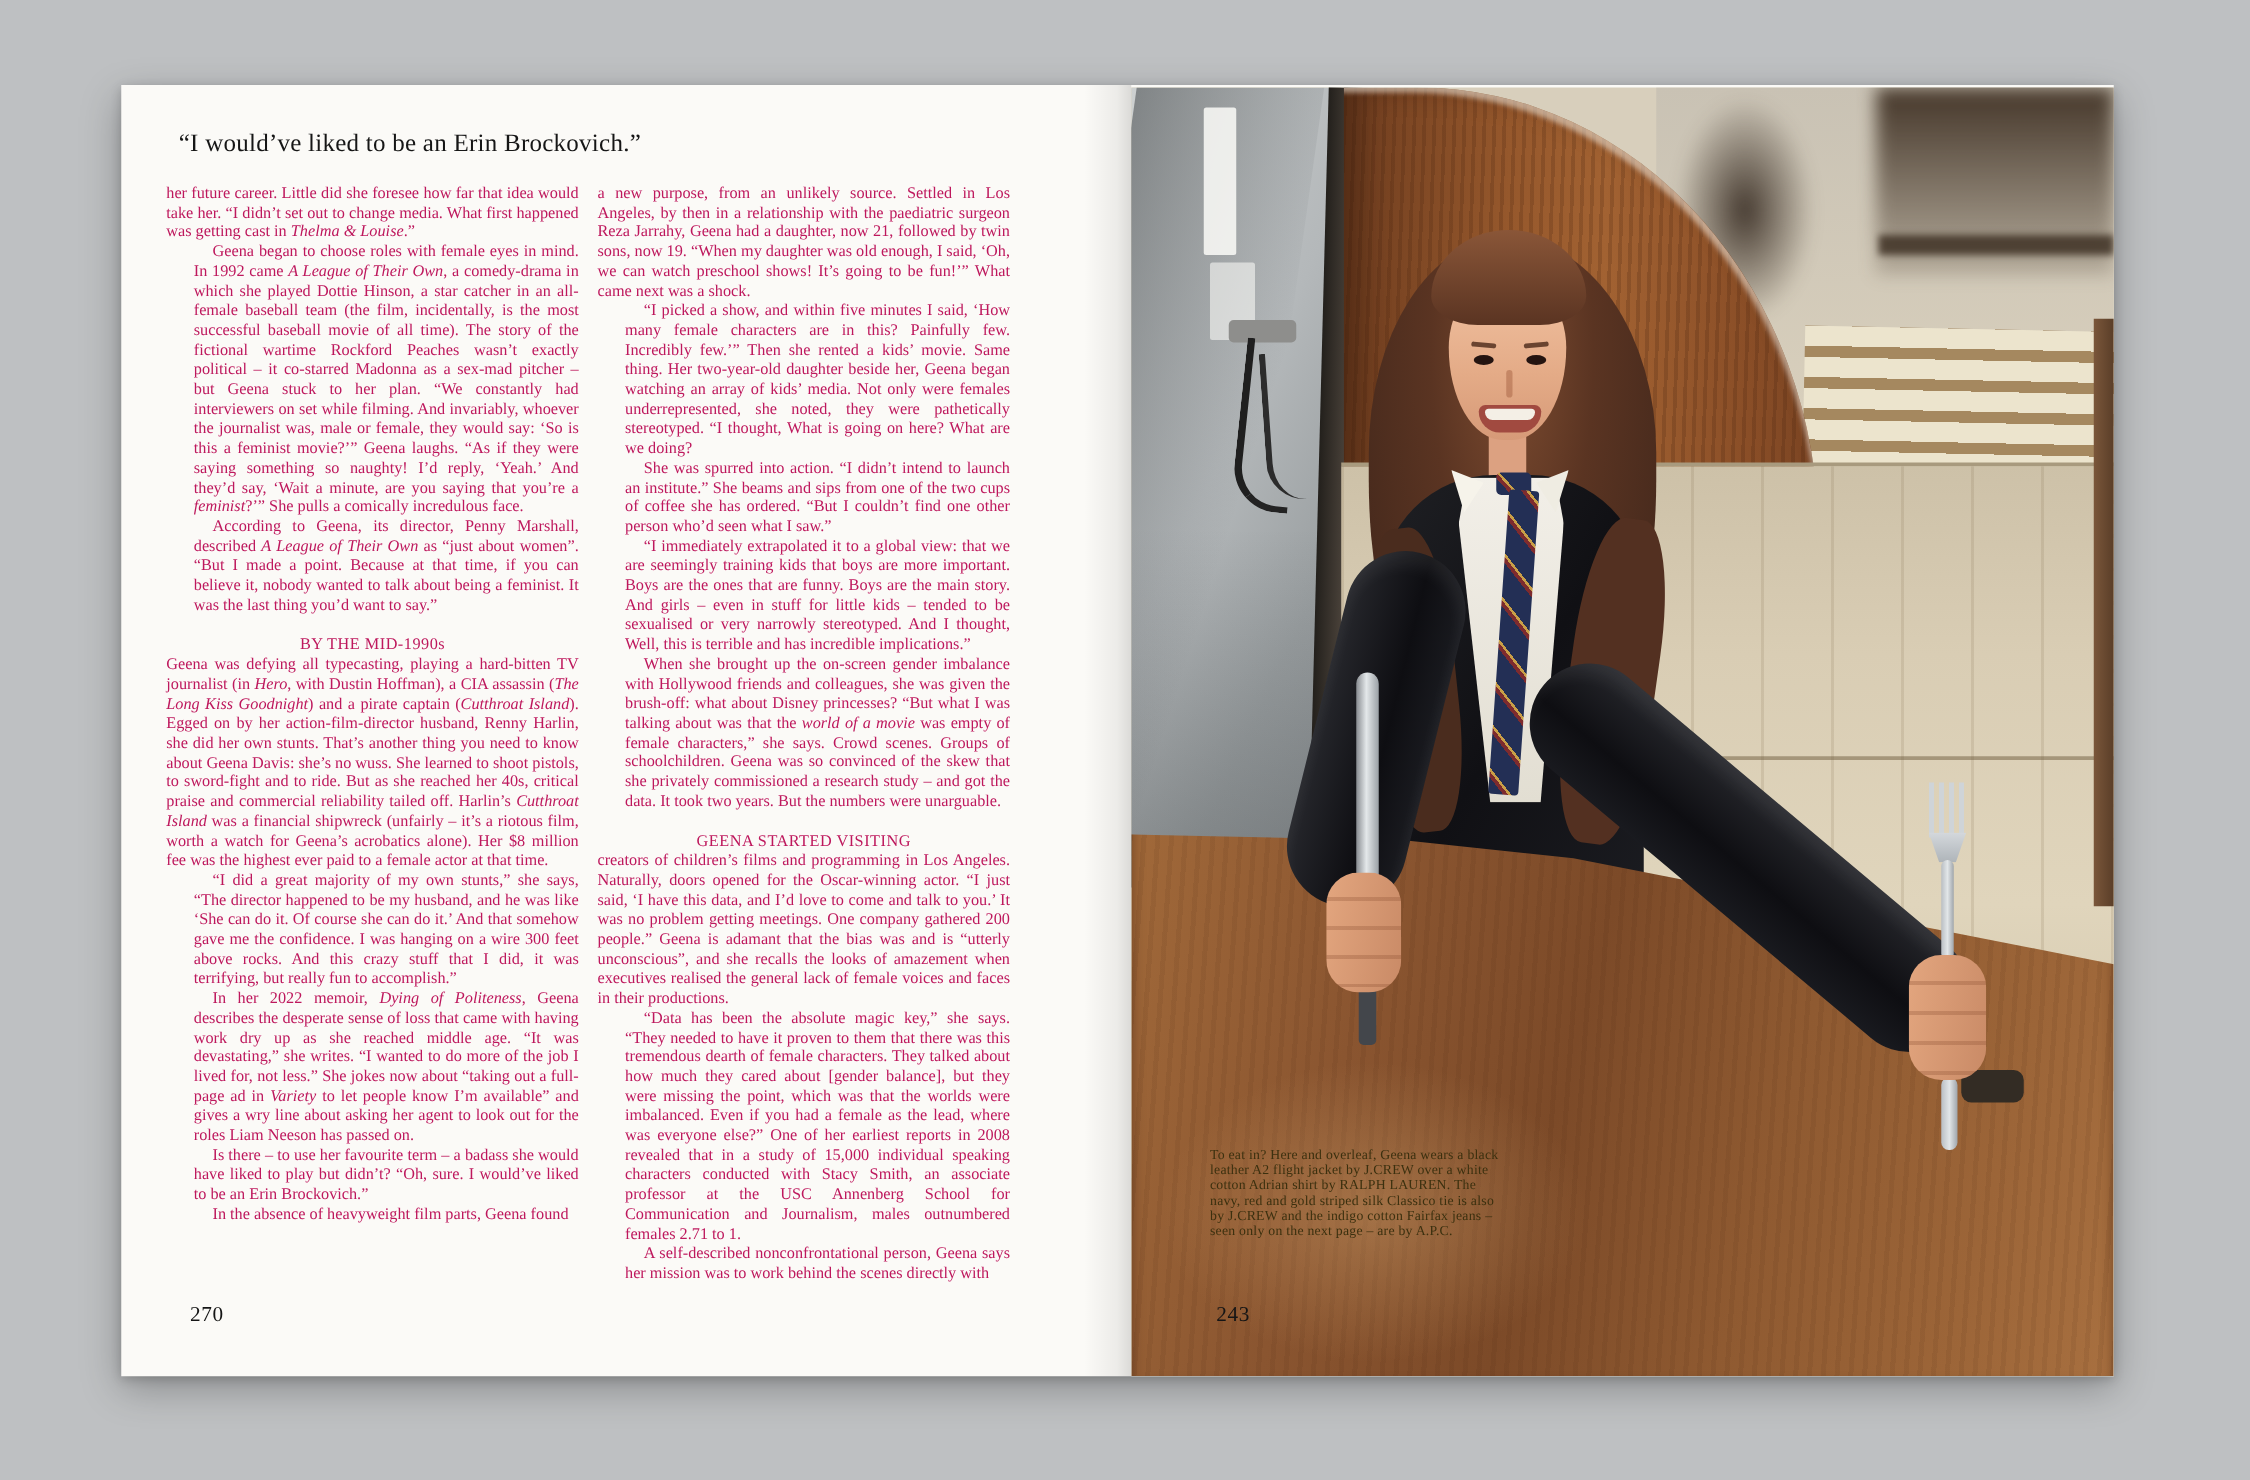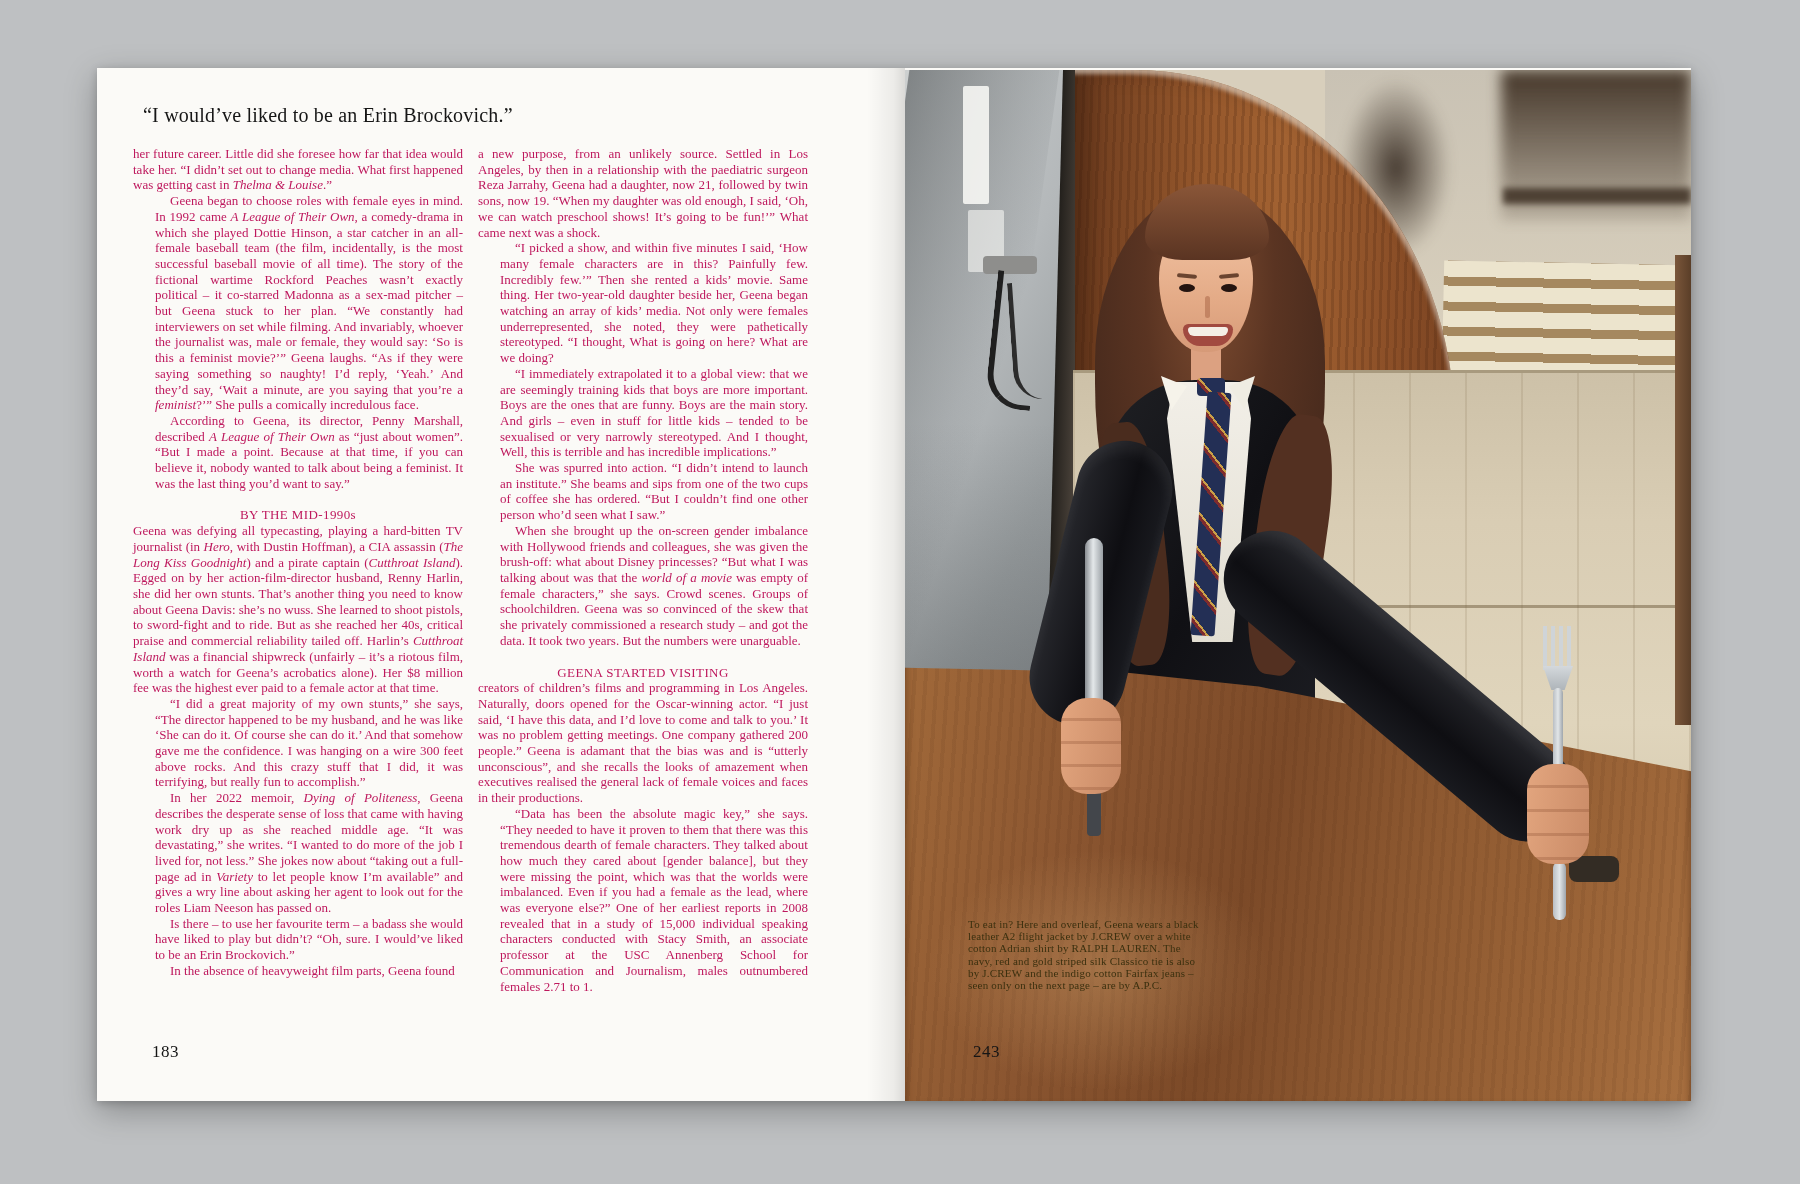--- a/index.html
+++ b/index.html
@@ -197,28 +197,29 @@
         <h3 class="subhead">BY THE MID-1990s</h3>
         <p class="para">Geena was defying all typecasting, playing a hard-bitten TV journalist (in <i>Hero</i>, with Dustin Hoffman), a CIA assassin (<i>The Long Kiss Goodnight</i>) and a pirate captain (<i>Cutthroat Island</i>). Egged on by her action-film-director husband, Renny Harlin, she did her own stunts. That’s another thing you need to know about Geena Davis: she’s no wuss. She learned to shoot pistols, to sword-fight and to ride. But as she reached her 40s, critical praise and commercial reliability tailed off. Harlin’s <i>Cutthroat Island</i> was a financial shipwreck (unfairly – it’s a riotous film, worth a watch for Geena’s acrobatics alone). Her $8 million fee was the highest ever paid to a female actor at that time.</p>
         <p class="para indent">“I did a great majority of my own stunts,” she says, “The director happened to be my husband, and he was like ‘She can do it. Of course she can do it.’ And that somehow gave me the confidence. I was hanging on a wire 300 feet above rocks. And this crazy stuff that I did, it was terrifying, but really fun to accomplish.”</p>
         <p class="para indent">In her 2022 memoir, <i>Dying of Politeness</i>, Geena describes the desperate sense of loss that came with having work dry up as she reached middle age. “It was devastating,” she writes. “I wanted to do more of the job I lived for, not less.” She jokes now about “taking out a full-page ad in <i>Variety</i> to let people know I’m available” and gives a wry line about asking her agent to look out for the roles Liam Neeson has passed on.</p>
         <p class="para indent">Is there – to use her favourite term – a badass she would have liked to play but didn’t? “Oh, sure. I would’ve liked to be an Erin Brockovich.”</p>
         <p class="para indent">In the absence of heavyweight film parts, Geena found</p>
       </div>
     <div class="col" id="col-2">
         <p class="para">a new purpose, from an unlikely source. Settled in Los Angeles, by then in a relationship with the paediatric surgeon Reza Jarrahy, Geena had a daughter, now 21, followed by twin sons, now 19. “When my daughter was old enough, I said, ‘Oh, we can watch preschool shows! It’s going to be fun!’” What came next was a shock.</p>
         <p class="para indent">“I picked a show, and within five minutes I said, ‘How many female characters are in this? Painfully few. Incredibly few.’” Then she rented a kids’ movie. Same thing. Her two-year-old daughter beside her, Geena began watching an array of kids’ media. Not only were females underrepresented, she noted, they were pathetically stereotyped. “I thought, What is going on here? What are we doing?</p>
+        <p class="para indent">She was spurred into action. “I didn’t intend to launch an institute.” She beams and sips from one of the two cups of coffee she has ordered. “But I couldn’t find one other person who’d seen what I saw.”</p>
         <p class="para indent">“I immediately extrapolated it to a global view: that we are seemingly training kids that boys are more important. Boys are the ones that are funny. Boys are the main story. And girls – even in stuff for little kids – tended to be sexualised or very narrowly stereotyped. And I thought, Well, this is terrible and has incredible implications.”</p>
-        <p class="para indent">She was spurred into action. “I didn’t intend to launch an institute.” She beams and sips from one of the two cups of coffee she has ordered. “But I couldn’t find one other person who’d seen what I saw.”</p>
         <p class="para indent">When she brought up the on-screen gender imbalance with Hollywood friends and colleagues, she was given the brush-off: what about Disney princesses? “But what I was talking about was that the <i>world of a movie</i> was empty of female characters,” she says. Crowd scenes. Groups of schoolchildren. Geena was so convinced of the skew that she privately commissioned a research study – and got the data. It took two years. But the numbers were unarguable.</p>
         <h3 class="subhead">GEENA STARTED VISITING</h3>
         <p class="para">creators of children’s films and programming in Los Angeles. Naturally, doors opened for the Oscar-winning actor. “I just said, ‘I have this data, and I’d love to come and talk to you.’ It was no problem getting meetings. One company gathered 200 people.” Geena is adamant that the bias was and is “utterly unconscious”, and she recalls the looks of amazement when executives realised the general lack of female voices and faces in their productions.</p>
         <p class="para indent">“Data has been the absolute magic key,” she says. “They needed to have it proven to them that there was this tremendous dearth of female characters. They talked about how much they cared about [gender balance], but they were missing the point, which was that the worlds were imbalanced. Even if you had a female as the lead, where was everyone else?” One of her earliest reports in 2008 revealed that in a study of 15,000 individual speaking characters conducted with Stacy Smith, an associate professor at the USC Annenberg School for Communication and Journalism, males outnumbered females 2.71 to 1.</p>
+        <p class="para indent">A self-described nonconfrontational person, Geena says her mission was to work behind the scenes directly with</p>
       </div>
-    <div class="pageno" id="pageno-left">183</div>
+    <div class="pageno" id="pageno-left">270</div>
     <div class="gutter-shadow"></div>
   </div>
 
   <div id="photo">
     <div class="ph-window-right"></div>
     <div class="ph-tree-blob"></div>
     <div class="ph-mountain"></div>
     <div class="ph-ledge"></div>
     <div class="ph-blinds-upper"></div>
     <div class="ph-blinds-lower"></div>

